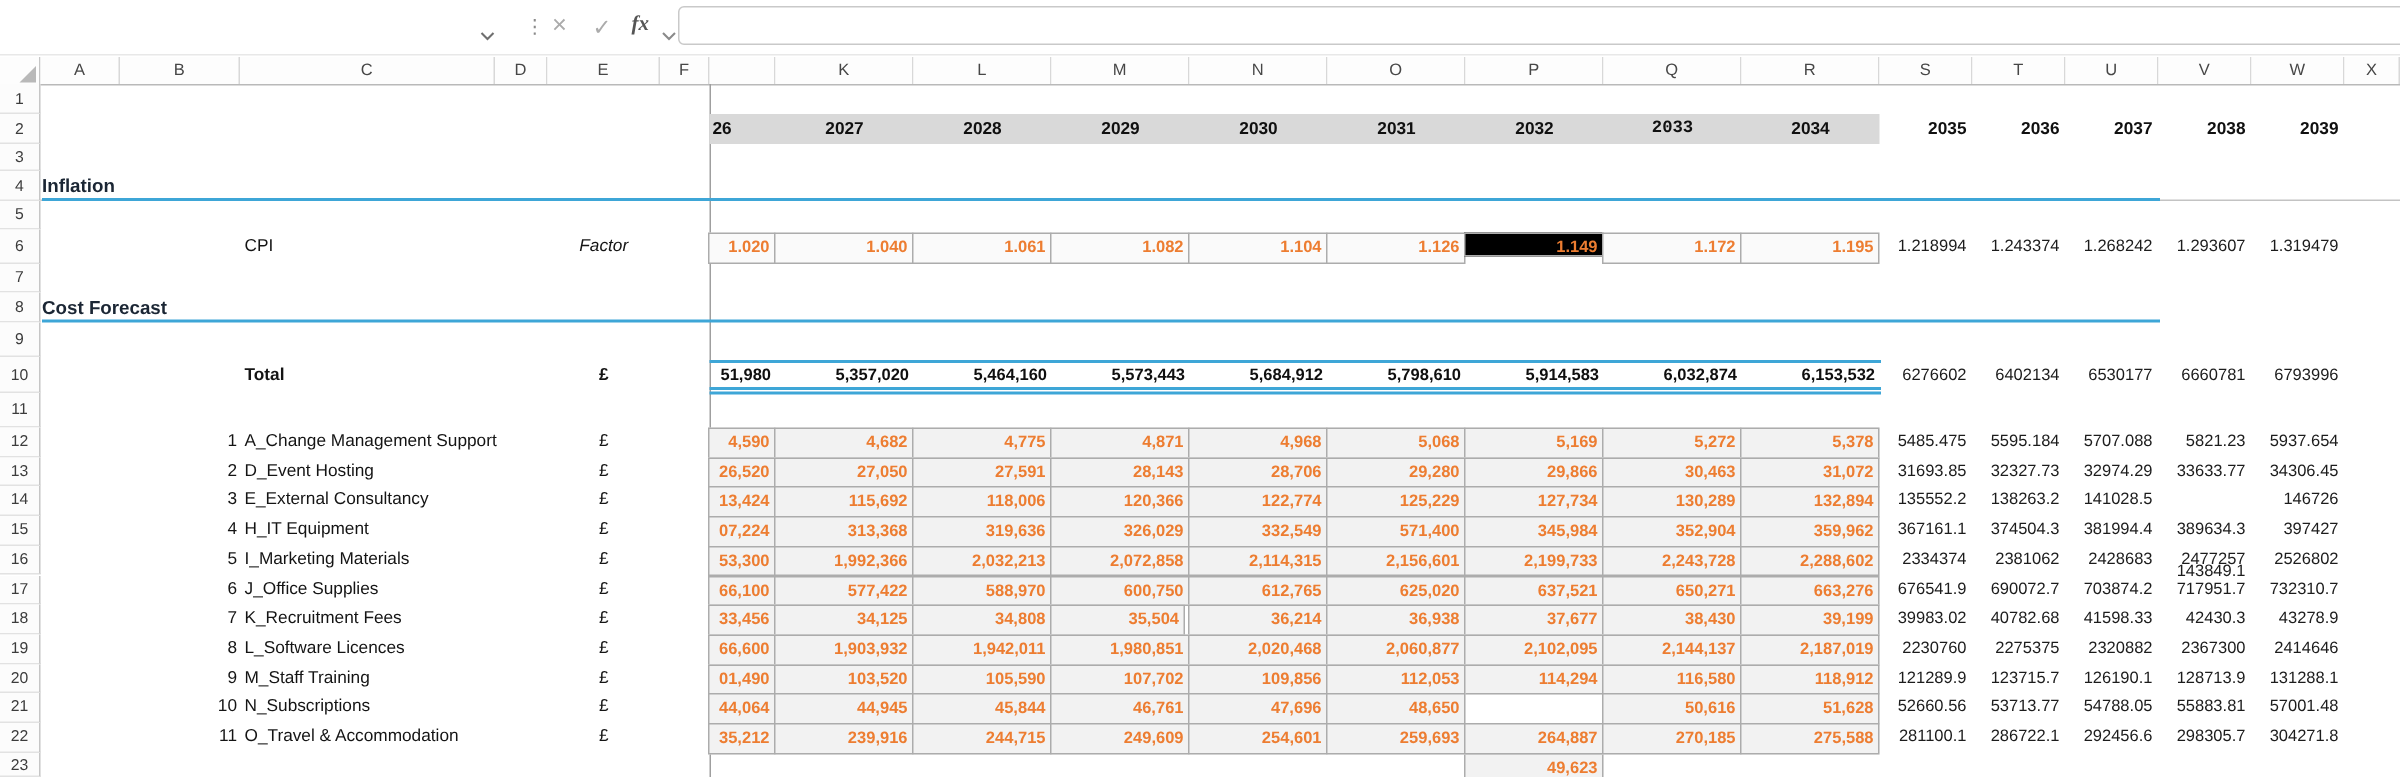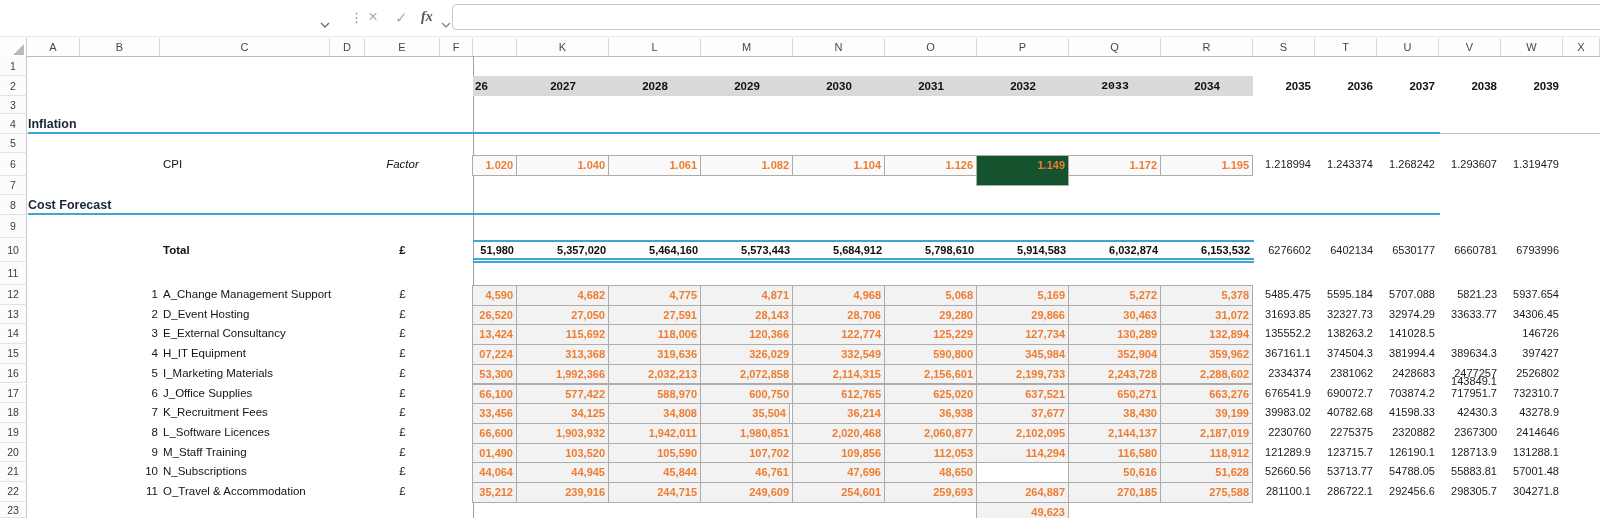--- a/index.html
+++ b/index.html
@@ -151,21 +151,21 @@
     <div class="ypcell" style="left: 1315px; top: 76px; width: 62px; height: 20px; line-height: 20px;">2036</div>
     <div class="ypcell" style="left: 1377px; top: 76px; width: 62px; height: 20px; line-height: 20px;">2037</div>
     <div class="ypcell" style="left: 1439px; top: 76px; width: 62px; height: 20px; line-height: 20px;">2038</div>
     <div class="ypcell" style="left: 1501px; top: 76px; width: 62px; height: 20px; line-height: 20px;">2039</div>
     <div class="bcell" style="left: 472px; top: 155px; width: 45px; height: 21px; line-height: 19px; background: rgb(250, 250, 250);">1.020</div>
     <div class="bcell" style="left: 516px; top: 155px; width: 93px; height: 21px; line-height: 19px; background: rgb(250, 250, 250);">1.040</div>
     <div class="bcell" style="left: 608px; top: 155px; width: 93px; height: 21px; line-height: 19px; background: rgb(250, 250, 250);">1.061</div>
     <div class="bcell" style="left: 700px; top: 155px; width: 93px; height: 21px; line-height: 19px; background: rgb(250, 250, 250);">1.082</div>
     <div class="bcell" style="left: 792px; top: 155px; width: 93px; height: 21px; line-height: 19px; background: rgb(250, 250, 250);">1.104</div>
     <div class="bcell" style="left: 884px; top: 155px; width: 93px; height: 21px; line-height: 19px; background: rgb(250, 250, 250);">1.126</div>
-    <div class="bcell" style="left: 976px; top: 155px; width: 93px; height: 31px; line-height: 19px; background: #14532d;">1.149</div>
+    <div class="bcell" style="left: 976px; top: 155px; width: 93px; height: 16px; line-height: 19px; background: #000000;">1.149</div>
     <div class="bcell" style="left: 1068px; top: 155px; width: 93px; height: 21px; line-height: 19px; background: rgb(250, 250, 250);">1.172</div>
     <div class="bcell" style="left: 1160px; top: 155px; width: 93px; height: 21px; line-height: 19px; background: rgb(250, 250, 250);">1.195</div>
     <div class="pcell" style="left: 1253px; top: 153px; width: 62px; height: 23px; line-height: 23px;">1.218994</div>
     <div class="pcell" style="left: 1315px; top: 153px; width: 62px; height: 23px; line-height: 23px;">1.243374</div>
     <div class="pcell" style="left: 1377px; top: 153px; width: 62px; height: 23px; line-height: 23px;">1.268242</div>
     <div class="pcell" style="left: 1439px; top: 153px; width: 62px; height: 23px; line-height: 23px;">1.293607</div>
     <div class="pcell" style="left: 1501px; top: 153px; width: 62px; height: 23px; line-height: 23px;">1.319479</div>
     <div class="tcell" style="left: 473px; top: 241px; width: 44px; height: 18px; line-height: 18px;">51,980</div>
     <div class="tcell" style="left: 517px; top: 241px; width: 92px; height: 18px; line-height: 18px;">5,357,020</div>
     <div class="tcell" style="left: 609px; top: 241px; width: 92px; height: 18px; line-height: 18px;">5,464,160</div>
@@ -232,21 +232,21 @@
     <div class="pcell" style="left: 1439px; top: 324.4px; width: 62px; height: 19.7px; line-height: 19.7px; margin-top: 48px;">143849.1</div>
     <div class="pcell" style="left: 1501px; top: 324.4px; width: 62px; height: 19.7px; line-height: 19.7px;">146726</div>
     <div class="lbl num-b" style="left: 27px; top: 344.1px; width: 131px; height: 19.7px; line-height: 19.7px;">4</div>
     <div class="lbl" style="left: 163px; top: 344.1px; height: 19.7px; line-height: 19.7px;">H_IT Equipment</div>
     <div class="lbl" style="left: 365px; top: 344.1px; width: 75px; height: 19.7px; line-height: 19.7px; text-align: center;">£</div>
     <div class="bcell" style="left: 472px; top: 344.1px; width: 45px; height: 20.7px; line-height: 18.7px;">07,224</div>
     <div class="bcell" style="left: 516px; top: 344.1px; width: 93px; height: 20.7px; line-height: 18.7px;">313,368</div>
     <div class="bcell" style="left: 608px; top: 344.1px; width: 93px; height: 20.7px; line-height: 18.7px;">319,636</div>
     <div class="bcell" style="left: 700px; top: 344.1px; width: 93px; height: 20.7px; line-height: 18.7px;">326,029</div>
     <div class="bcell" style="left: 792px; top: 344.1px; width: 93px; height: 20.7px; line-height: 18.7px;">332,549</div>
-    <div class="bcell" style="left: 884px; top: 344.1px; width: 93px; height: 20.7px; line-height: 18.7px;">590,800</div>
+    <div class="bcell" style="left: 884px; top: 344.1px; width: 93px; height: 20.7px; line-height: 18.7px;">571,400</div>
     <div class="bcell" style="left: 976px; top: 344.1px; width: 93px; height: 20.7px; line-height: 18.7px;">345,984</div>
     <div class="bcell" style="left: 1068px; top: 344.1px; width: 93px; height: 20.7px; line-height: 18.7px;">352,904</div>
     <div class="bcell" style="left: 1160px; top: 344.1px; width: 93px; height: 20.7px; line-height: 18.7px;">359,962</div>
     <div class="pcell" style="left: 1253px; top: 344.1px; width: 62px; height: 19.7px; line-height: 19.7px;">367161.1</div>
     <div class="pcell" style="left: 1315px; top: 344.1px; width: 62px; height: 19.7px; line-height: 19.7px;">374504.3</div>
     <div class="pcell" style="left: 1377px; top: 344.1px; width: 62px; height: 19.7px; line-height: 19.7px;">381994.4</div>
     <div class="pcell" style="left: 1439px; top: 344.1px; width: 62px; height: 19.7px; line-height: 19.7px;">389634.3</div>
     <div class="pcell" style="left: 1501px; top: 344.1px; width: 62px; height: 19.7px; line-height: 19.7px;">397427</div>
     <div class="lbl num-b" style="left: 27px; top: 363.8px; width: 131px; height: 19.7px; line-height: 19.7px;">5</div>
     <div class="lbl" style="left: 163px; top: 363.8px; height: 19.7px; line-height: 19.7px;">I_Marketing Materials</div>

